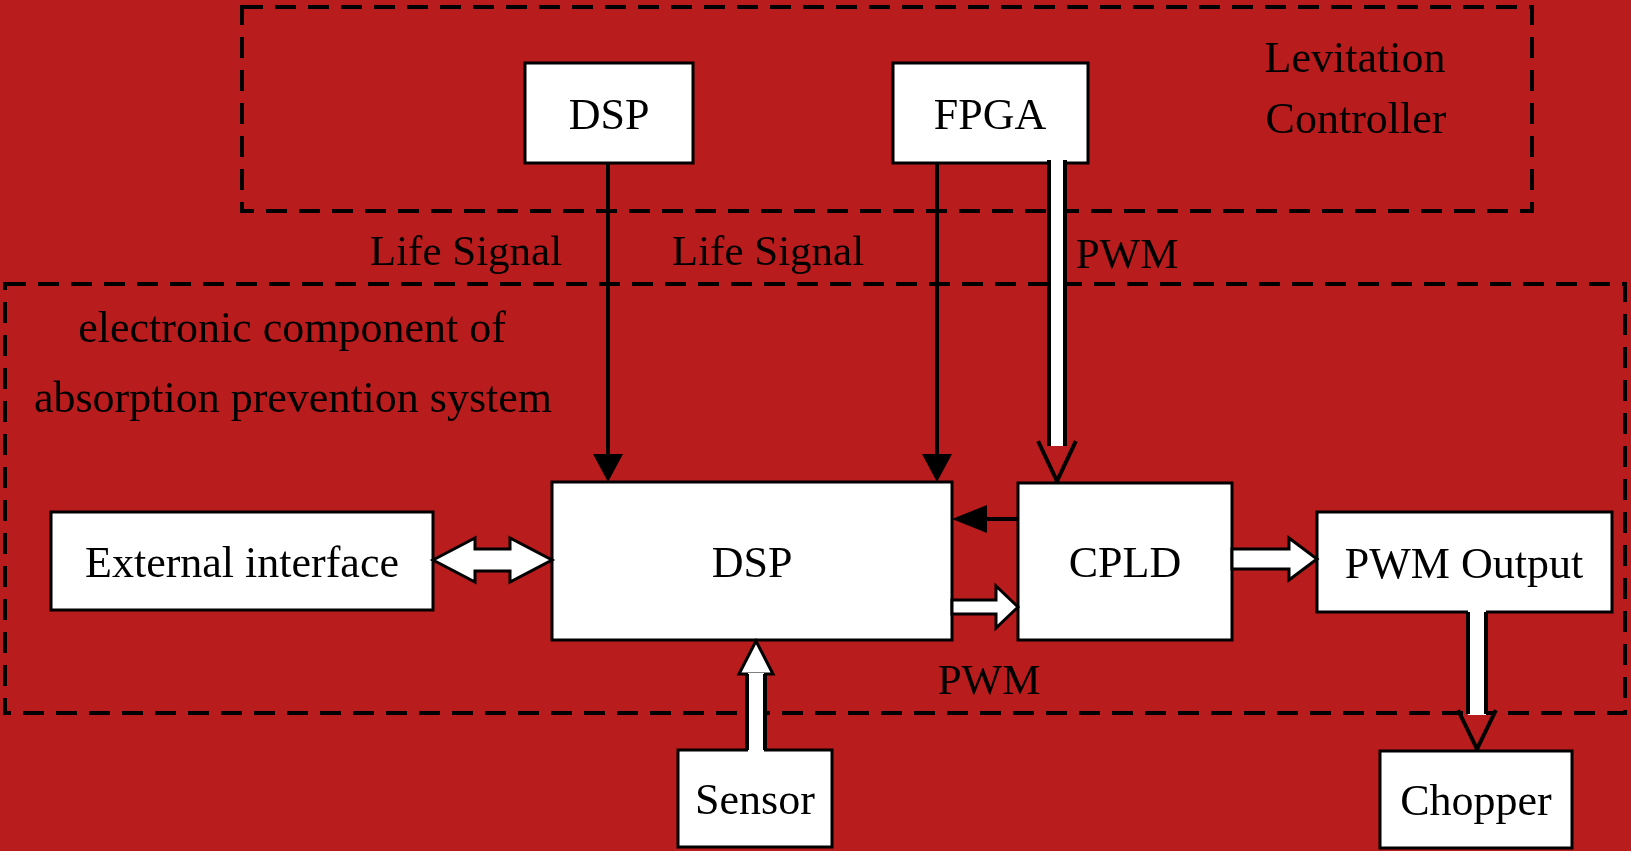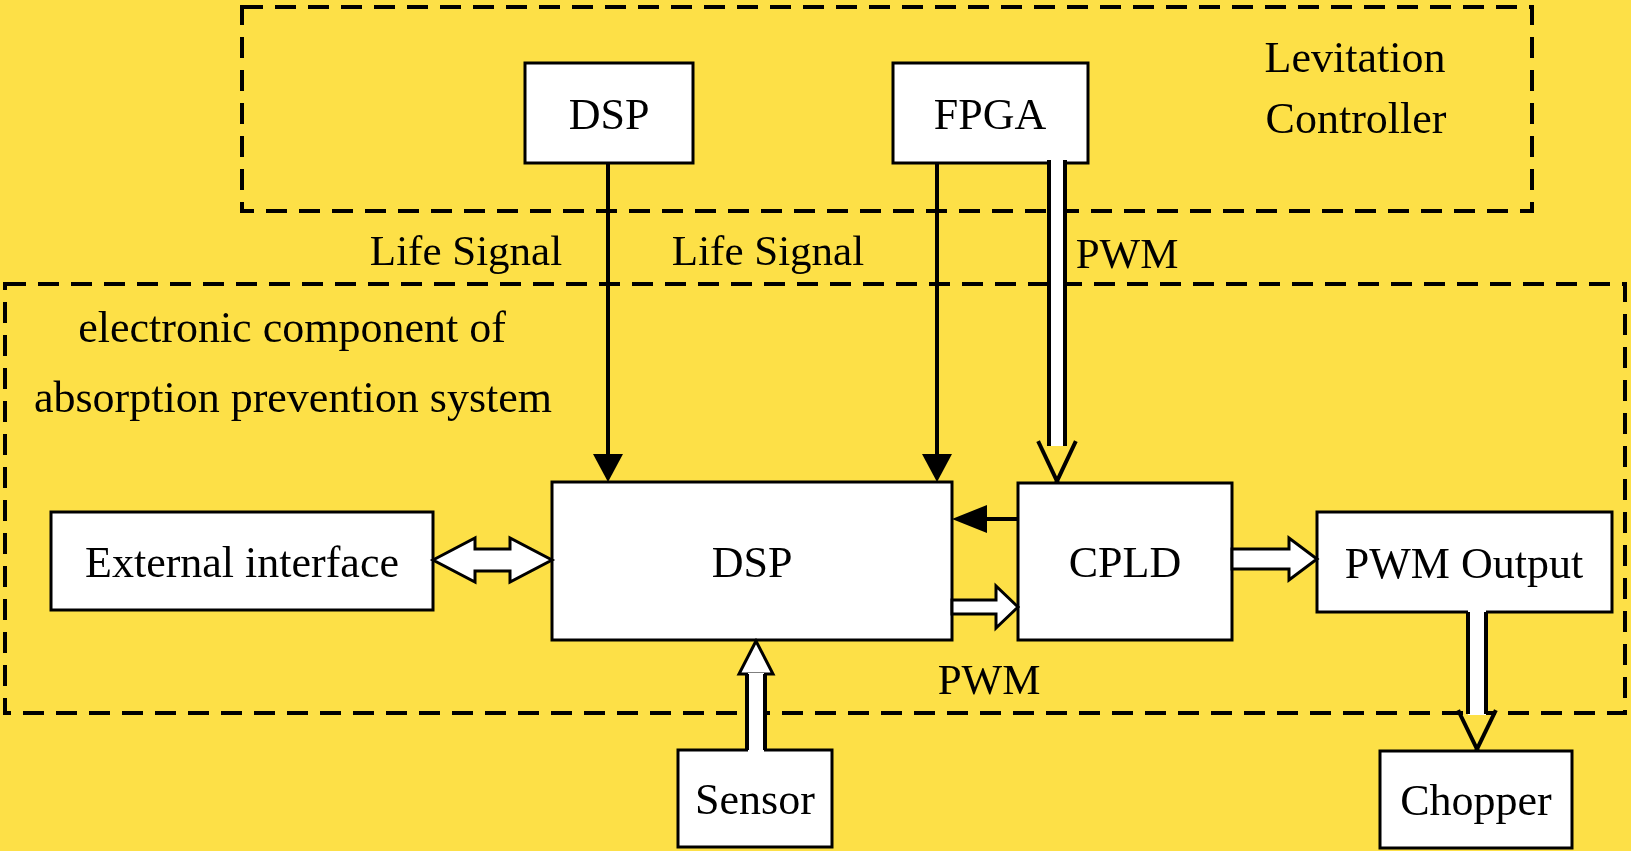--- a/index.html
+++ b/index.html
@@ -4,21 +4,21 @@
 <style>
   html, body {
     margin: 0;
     padding: 0;
     background: #ffffff;
   }
   .stage {
     position: relative;
     width: 1631px;
     height: 851px;
-    background: #fde047;
+    background: #b91c1c;
     overflow: hidden;
   }
   svg {
     display: block;
     font-family: "Liberation Serif", "DejaVu Serif", serif;
   }
   .node-rect {
     fill: #ffffff;
     stroke: #000000;
     stroke-width: 3;

